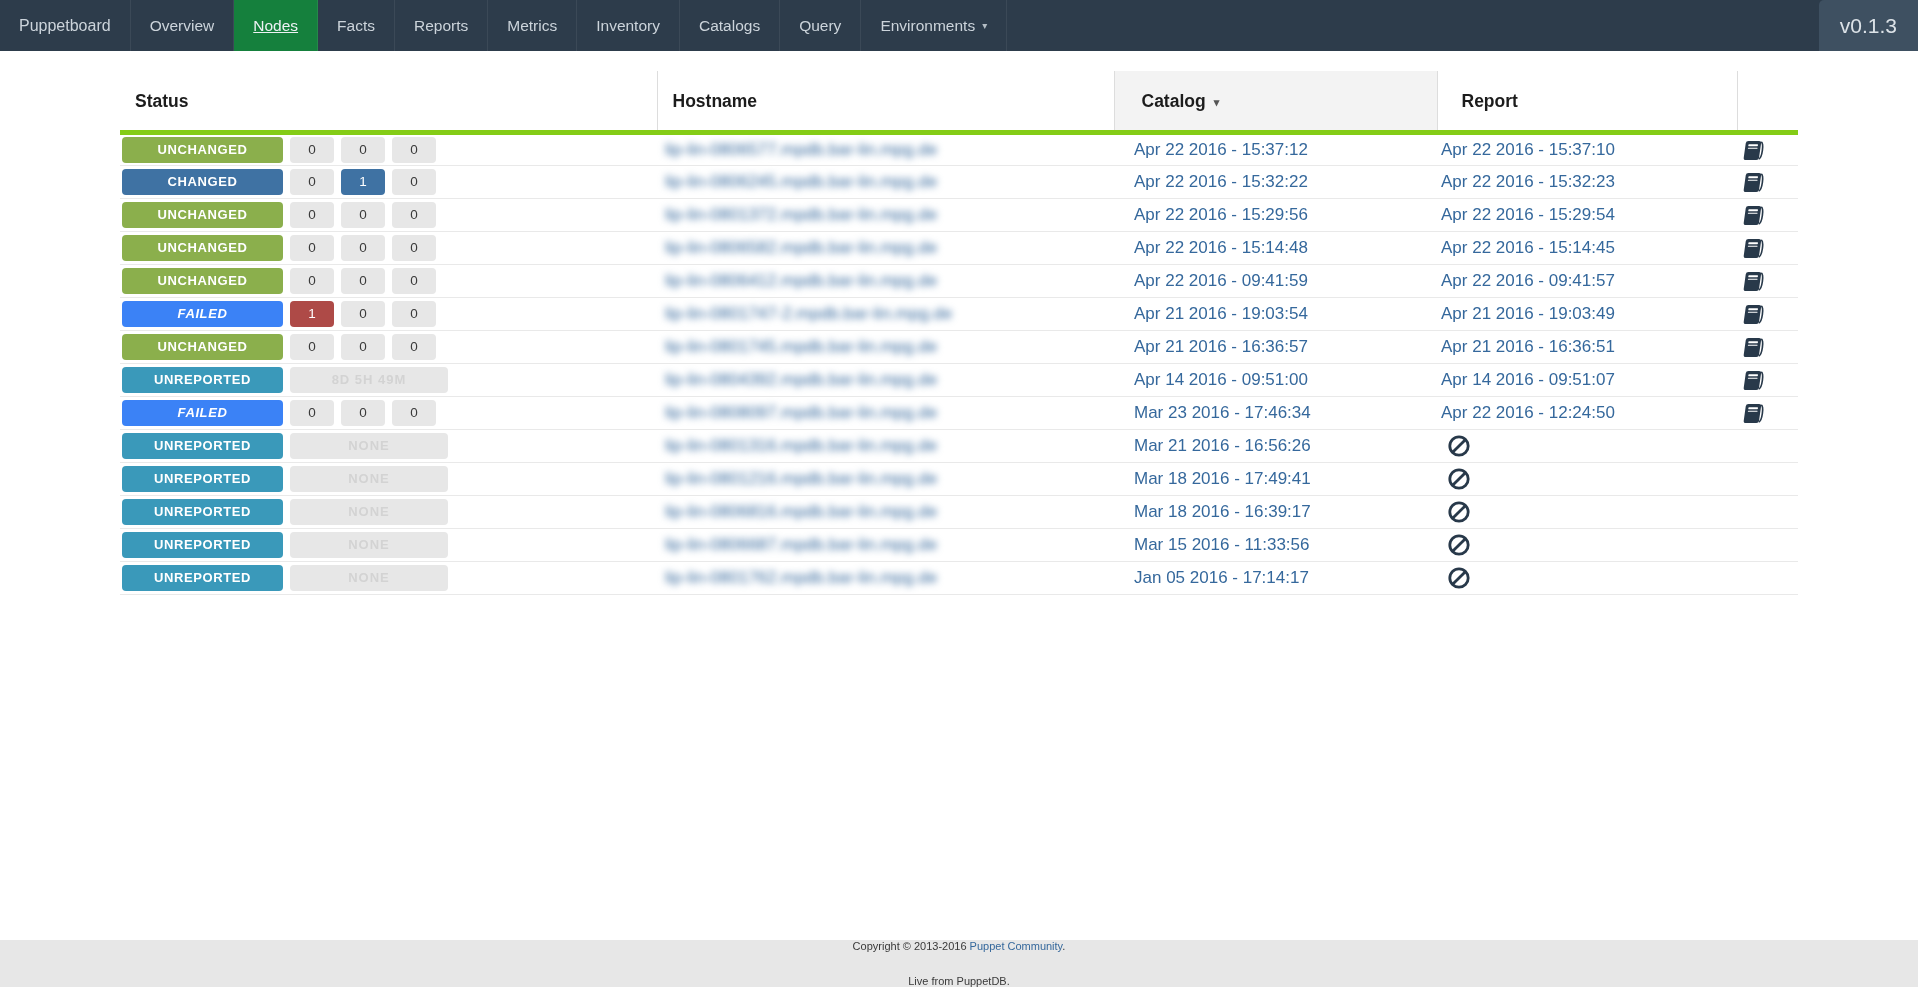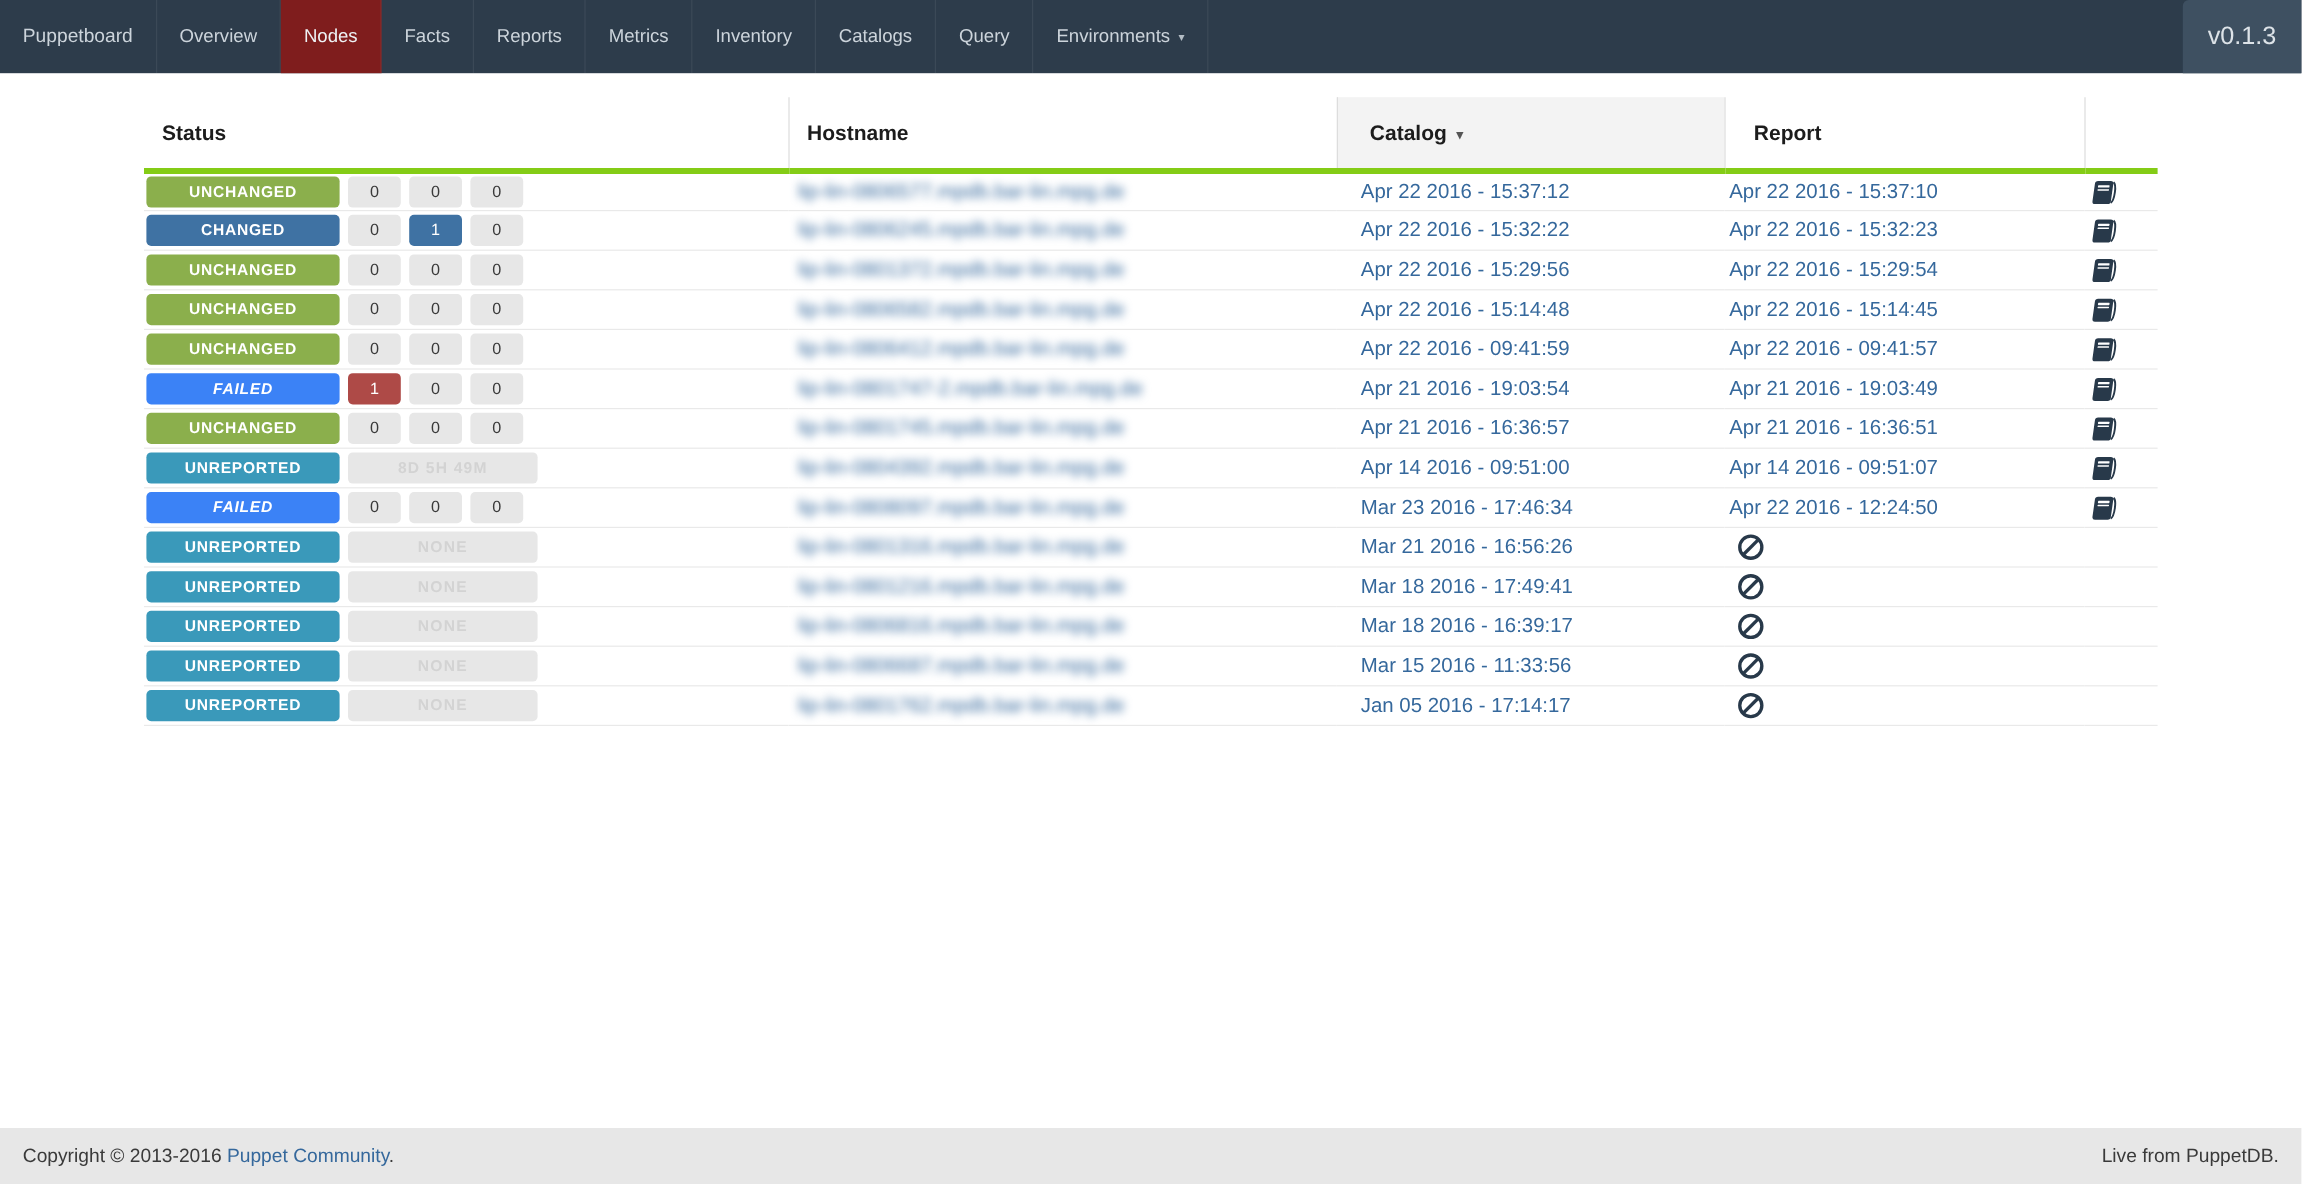--- a/index.html
+++ b/index.html
@@ -5,29 +5,29 @@
 <style>
   * { box-sizing: border-box; }
   html,body { margin:0; padding:0; }
   body {
     width:1918px; height:987px; position:relative; overflow:hidden;
     background:#ffffff; font-family:"Liberation Sans", sans-serif;
   }
 
   
   .navbar {
-    height:61px; background:#2d3c4b; display:flex; align-items:stretch;
+    height:51px; background:#2d3c4b; display:flex; align-items:stretch;
     color:#ccd4db;
   }
   .nav-item {
     display:flex; align-items:center; padding:0 19px; font-size:15.5px;
     border-right:1px solid rgba(255,255,255,.07); cursor:pointer; white-space:nowrap;
   }
   .nav-item.brand { font-size:16px; }
-  .nav-item.active { background:#7f1d1d; color:#eef2f5; }
+  .nav-item.active { background:#15803d; color:#eef2f5;text-decoration:underline; }
   .nav-caret { font-size:10px; margin-left:7px; opacity:.85; }
   .nav-version {
     margin-left:auto; background:#3e5061; border-top-left-radius:5px;
     display:flex; align-items:center; padding:0 21px; font-size:21px; color:#dde3e8;
   }
 
   
   .container { margin:0 120px; }
   .search-input {
     margin-top:16px; width:1678px; height:42px; border:1px solid #ccc;
@@ -85,21 +85,21 @@
 
   a.host-link { color:#35689c; text-decoration:none; filter:blur(3.6px); }
   a.ts-link   { color:#35689c; text-decoration:none; }
   a.icon-link { display:inline-block; line-height:0; vertical-align:middle; }
   .ban-wrap   { display:inline-block; margin-left:6px; line-height:0; vertical-align:middle; }
 
   
   .footer {
     position:absolute; left:0; right:0; bottom:0; height:47px;
     background:#e7e7e7; display:flex; align-items:center;
-    justify-content:space-between; padding:0 19px; font-size:16px; color:#3a3a3a;
+    justify-content:space-between; padding:0 19px; font-size:11px; color:#3a3a3a;flex-direction:column;
   }
   .footer a { color:#35689c; text-decoration:none; }
 </style>
 </head>
 <body>
 
 <div class="navbar">
   <div class="nav-item brand">
     <span>Puppetboard</span>
   </div>

